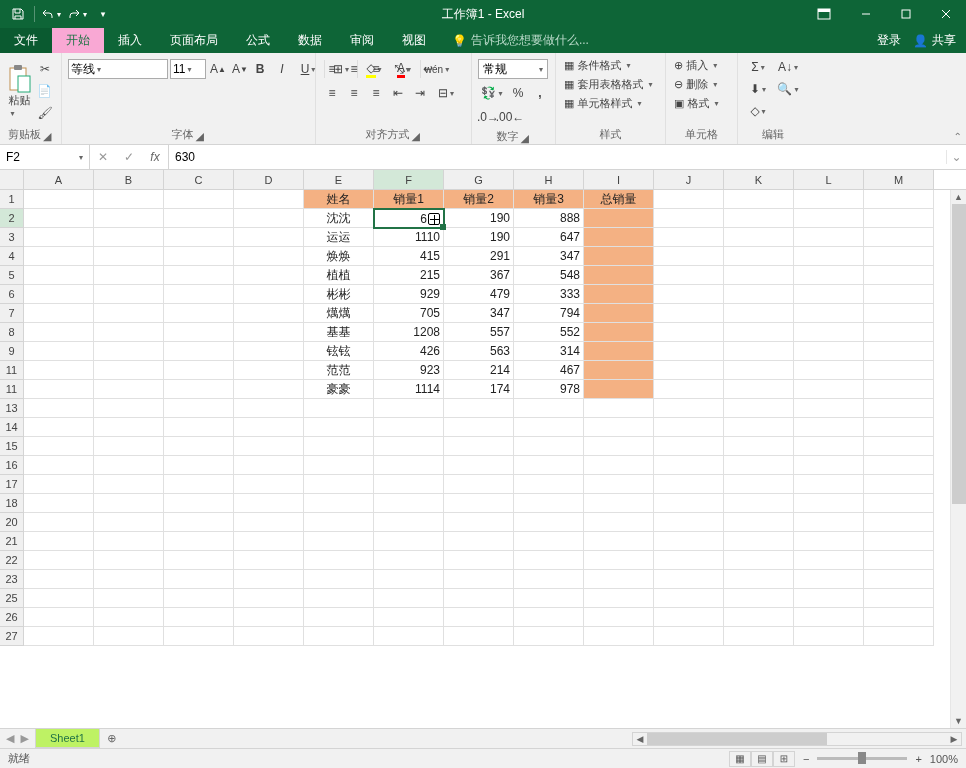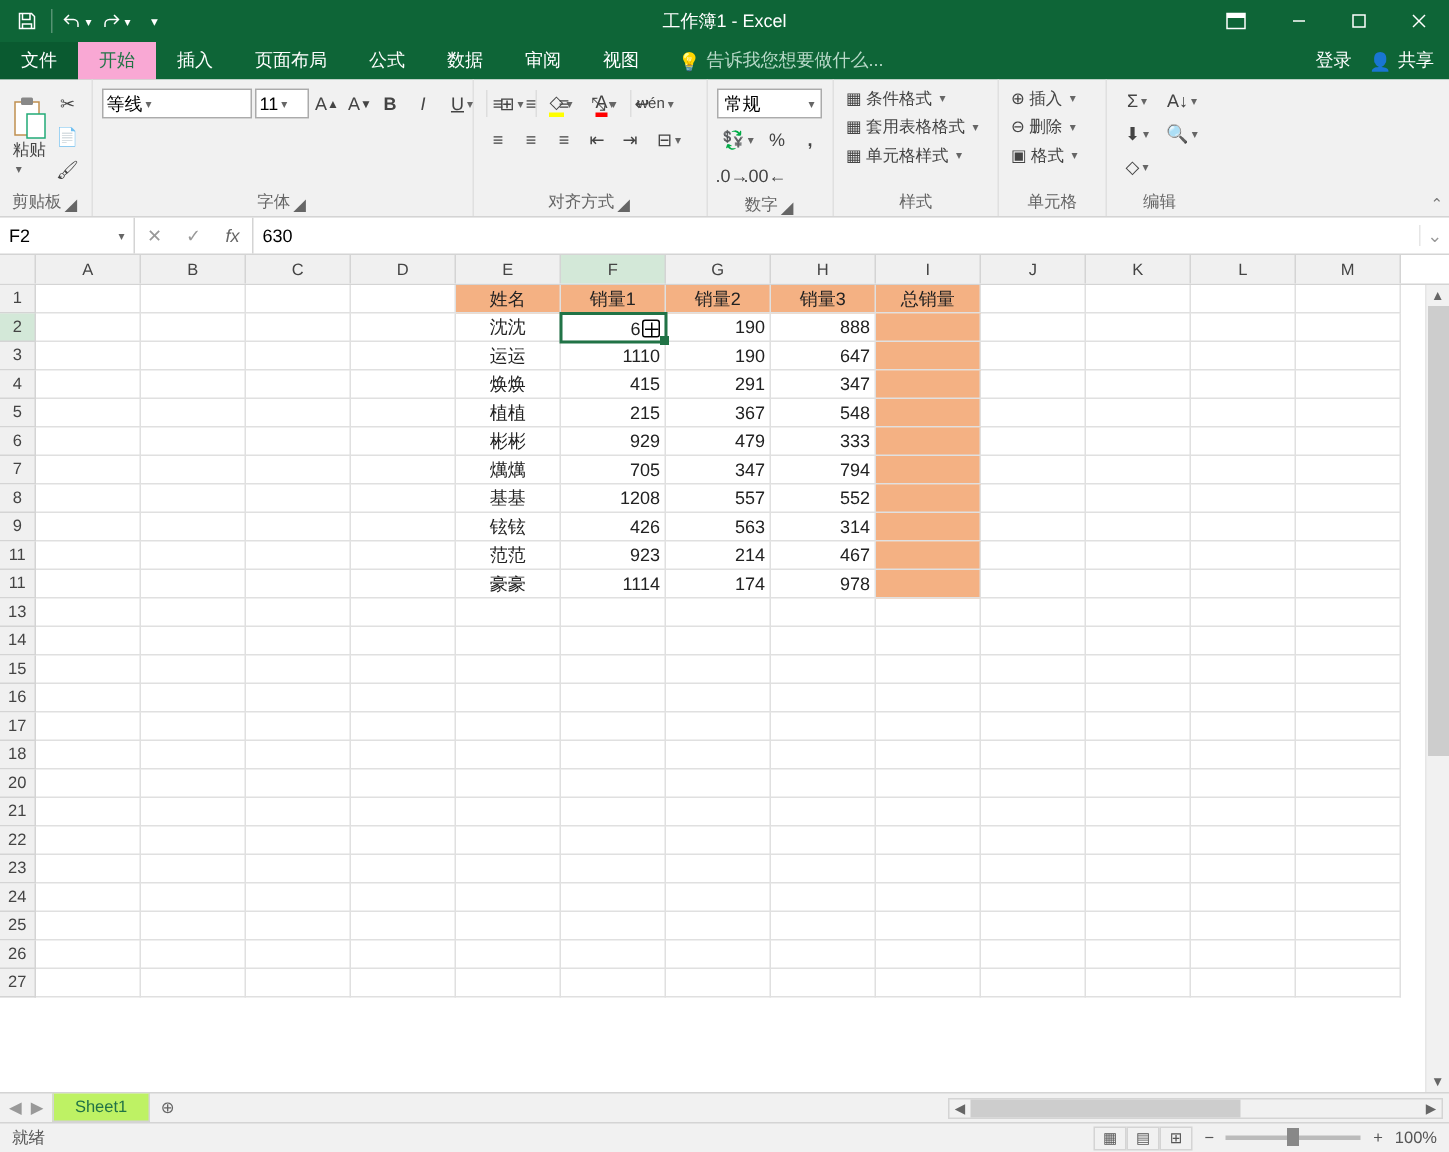--- a/index.html
+++ b/index.html
@@ -723,36 +723,20 @@
         <div class="cell"></div>
         <div class="cell"></div>
         <div class="cell"></div>
         <div class="cell"></div>
         <div class="cell"></div>
         <div class="cell"></div>
         <div class="cell"></div>
         <div class="cell"></div>
       </div>
       <div class="row">
-        <div class="rowh">24</div>
-        <div class="cell"></div>
-        <div class="cell"></div>
-        <div class="cell"></div>
-        <div class="cell"></div>
-        <div class="cell"></div>
-        <div class="cell"></div>
-        <div class="cell"></div>
-        <div class="cell"></div>
-        <div class="cell"></div>
-        <div class="cell"></div>
-        <div class="cell"></div>
-        <div class="cell"></div>
-        <div class="cell"></div>
-      </div>
-      <div class="row">
         <div class="rowh">25</div>
         <div class="cell"></div>
         <div class="cell"></div>
         <div class="cell"></div>
         <div class="cell"></div>
         <div class="cell"></div>
         <div class="cell"></div>
         <div class="cell"></div>
         <div class="cell"></div>
         <div class="cell"></div>

